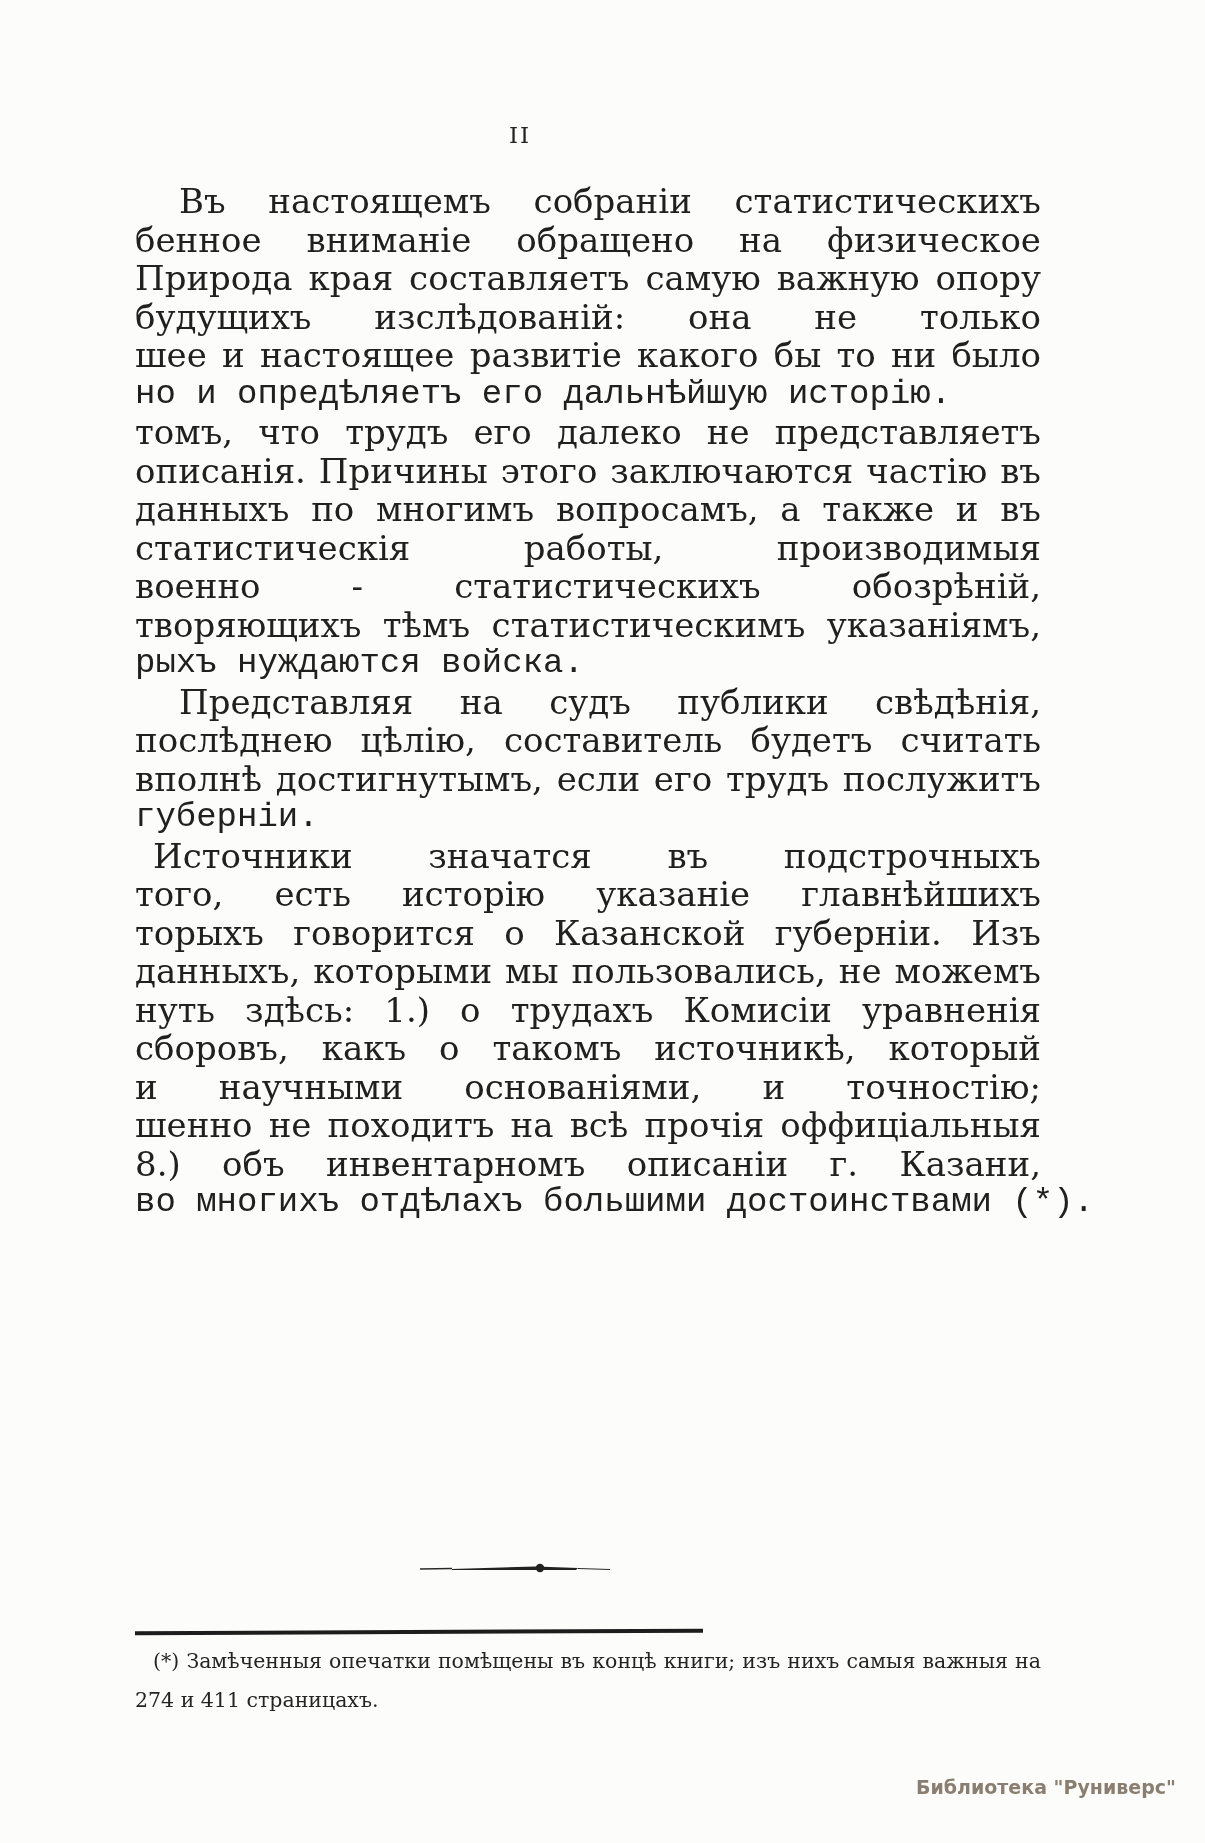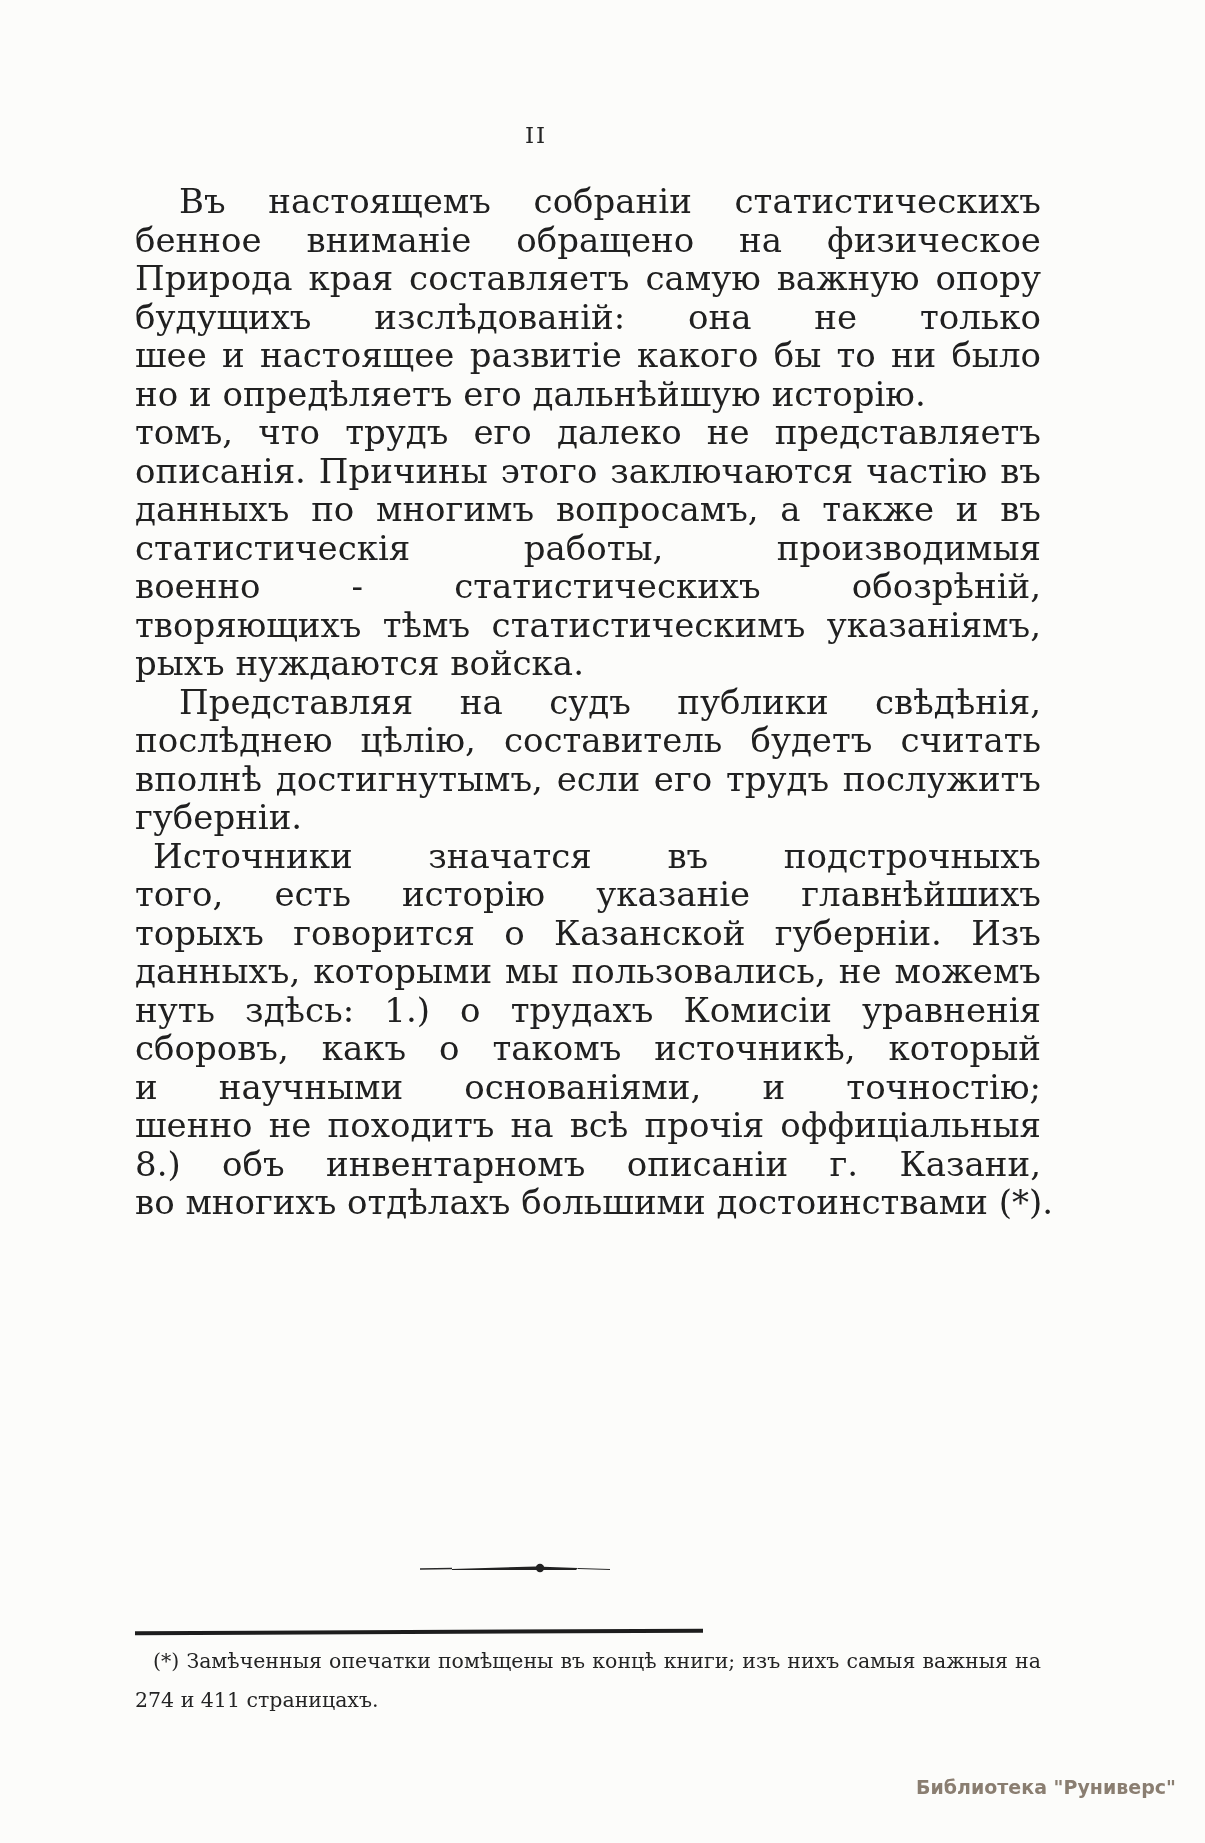--- a/index.html
+++ b/index.html
@@ -7,21 +7,21 @@
     position:relative;
     width:1205px;height:1843px;
     margin:0 auto;
     background:#fcfcfa;
     overflow:hidden;
     font-family:"DejaVu Serif", serif;
     color:#1f1f1f;
   }
   .page-number{
     position:absolute;
-    top:122px;left:16px;width:1040px;
+    top:122px;left:0;width:1040px;
     text-align:center;
     font-size:23px;
     letter-spacing:2px;
     color:#242424;
   }
   .text-block{
     position:absolute;
     top:182px;left:135px;width:906px;
   }
   .line{
@@ -33,20 +33,21 @@
   }
   .just{
     white-space:normal;
     text-align:justify;
     text-align-last:justify;
     overflow:hidden;
   }
   .last{
     text-align:left;
     text-align-last:left;
+    font-family:Liberation Mono, monospace;
   }
   .ind{text-indent:44px;}
   .ind-sm{text-indent:18px;}
   .tailpiece{
     position:absolute;
     top:1560px;left:418px;
     width:195px;height:16px;
   }
   .footnote-rule{
     position:absolute;

